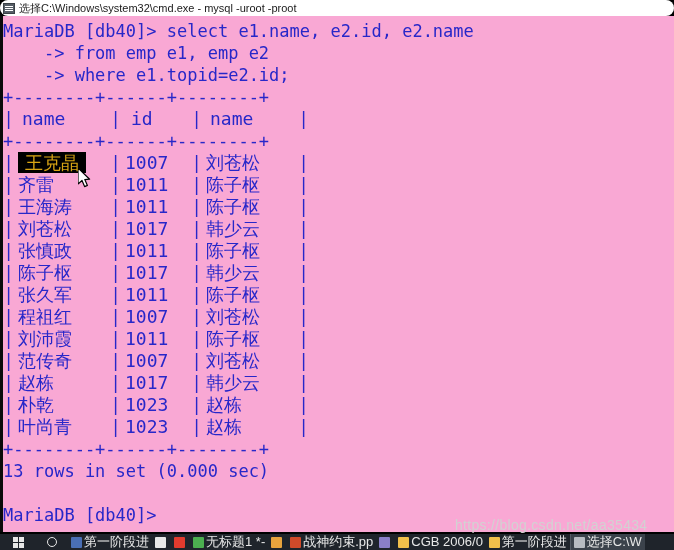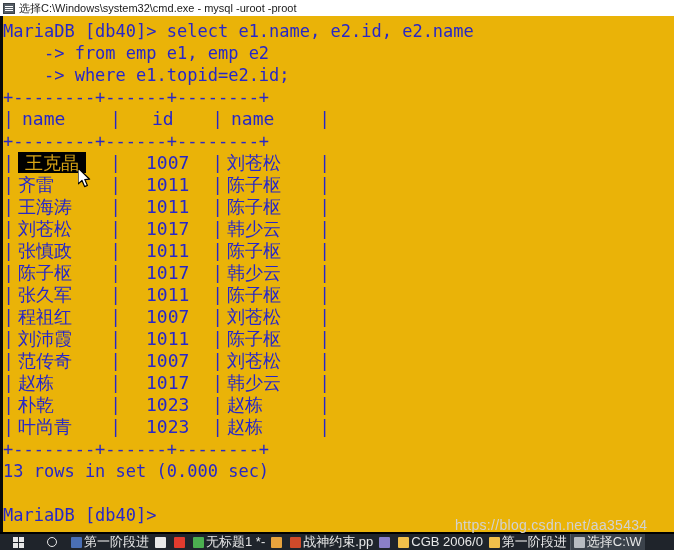--- a/index.html
+++ b/index.html
@@ -26,20 +26,21 @@
   #titlebar {
     position: absolute;
     left: 0; top: 0;
     width: 674px;
     height: 16px;
     background: #ffffff;
     display: flex;
     align-items: center;
     padding-left: 3px;
     box-sizing: border-box;
+    border-radius: 8px;
   }
   #titlebar .tb-icon {
     width: 12px;
     height: 11px;
     background: #555d66;
     border: 1px solid #3a4046;
     box-sizing: border-box;
     position: relative;
     margin-right: 4px;
     flex: 0 0 auto;
@@ -59,21 +60,21 @@
     white-space: nowrap;
     line-height: 16px;
   }
 
   
   #console {
     position: absolute;
     left: 0; top: 16px;
     width: 674px;
     height: 516px;
-    background: #eab308;
+    background: #f9a8d4;
     overflow: hidden;
   }
   
   #console .left-edge {
     position: absolute;
     left: 0; top: 0;
     width: 3px;
     height: 516px;
     background: #0a0a0a;
   }
@@ -109,21 +110,21 @@
   }
   .bar { width: 11px; text-align: center; flex: 0 0 auto; }
   .cell {
     flex: 0 0 auto;
     padding: 0 4px;
     box-sizing: border-box;
     font-family: "DejaVu Sans", "Liberation Sans", sans-serif;
     font-size: 18px;
   }
   .cell.c-name  { width: 96px; }
-  .cell.c-id    { width: 70px; font-family: "DejaVu Sans Mono", "Liberation Mono", monospace; margin-left: 21px; }
+  .cell.c-id    { width: 70px; font-family: "DejaVu Sans Mono", "Liberation Mono", monospace; }
   .cell.c-name2 { width: 96px; }
   .cell.hdr {
     font-family: "DejaVu Sans Mono", "Liberation Mono", monospace;
     padding-left: 8px;
   }
   .cell.c-id.hdr { padding-left: 10px; }
 
   .selected {
     background: #000000;
     color: #d9a514;

